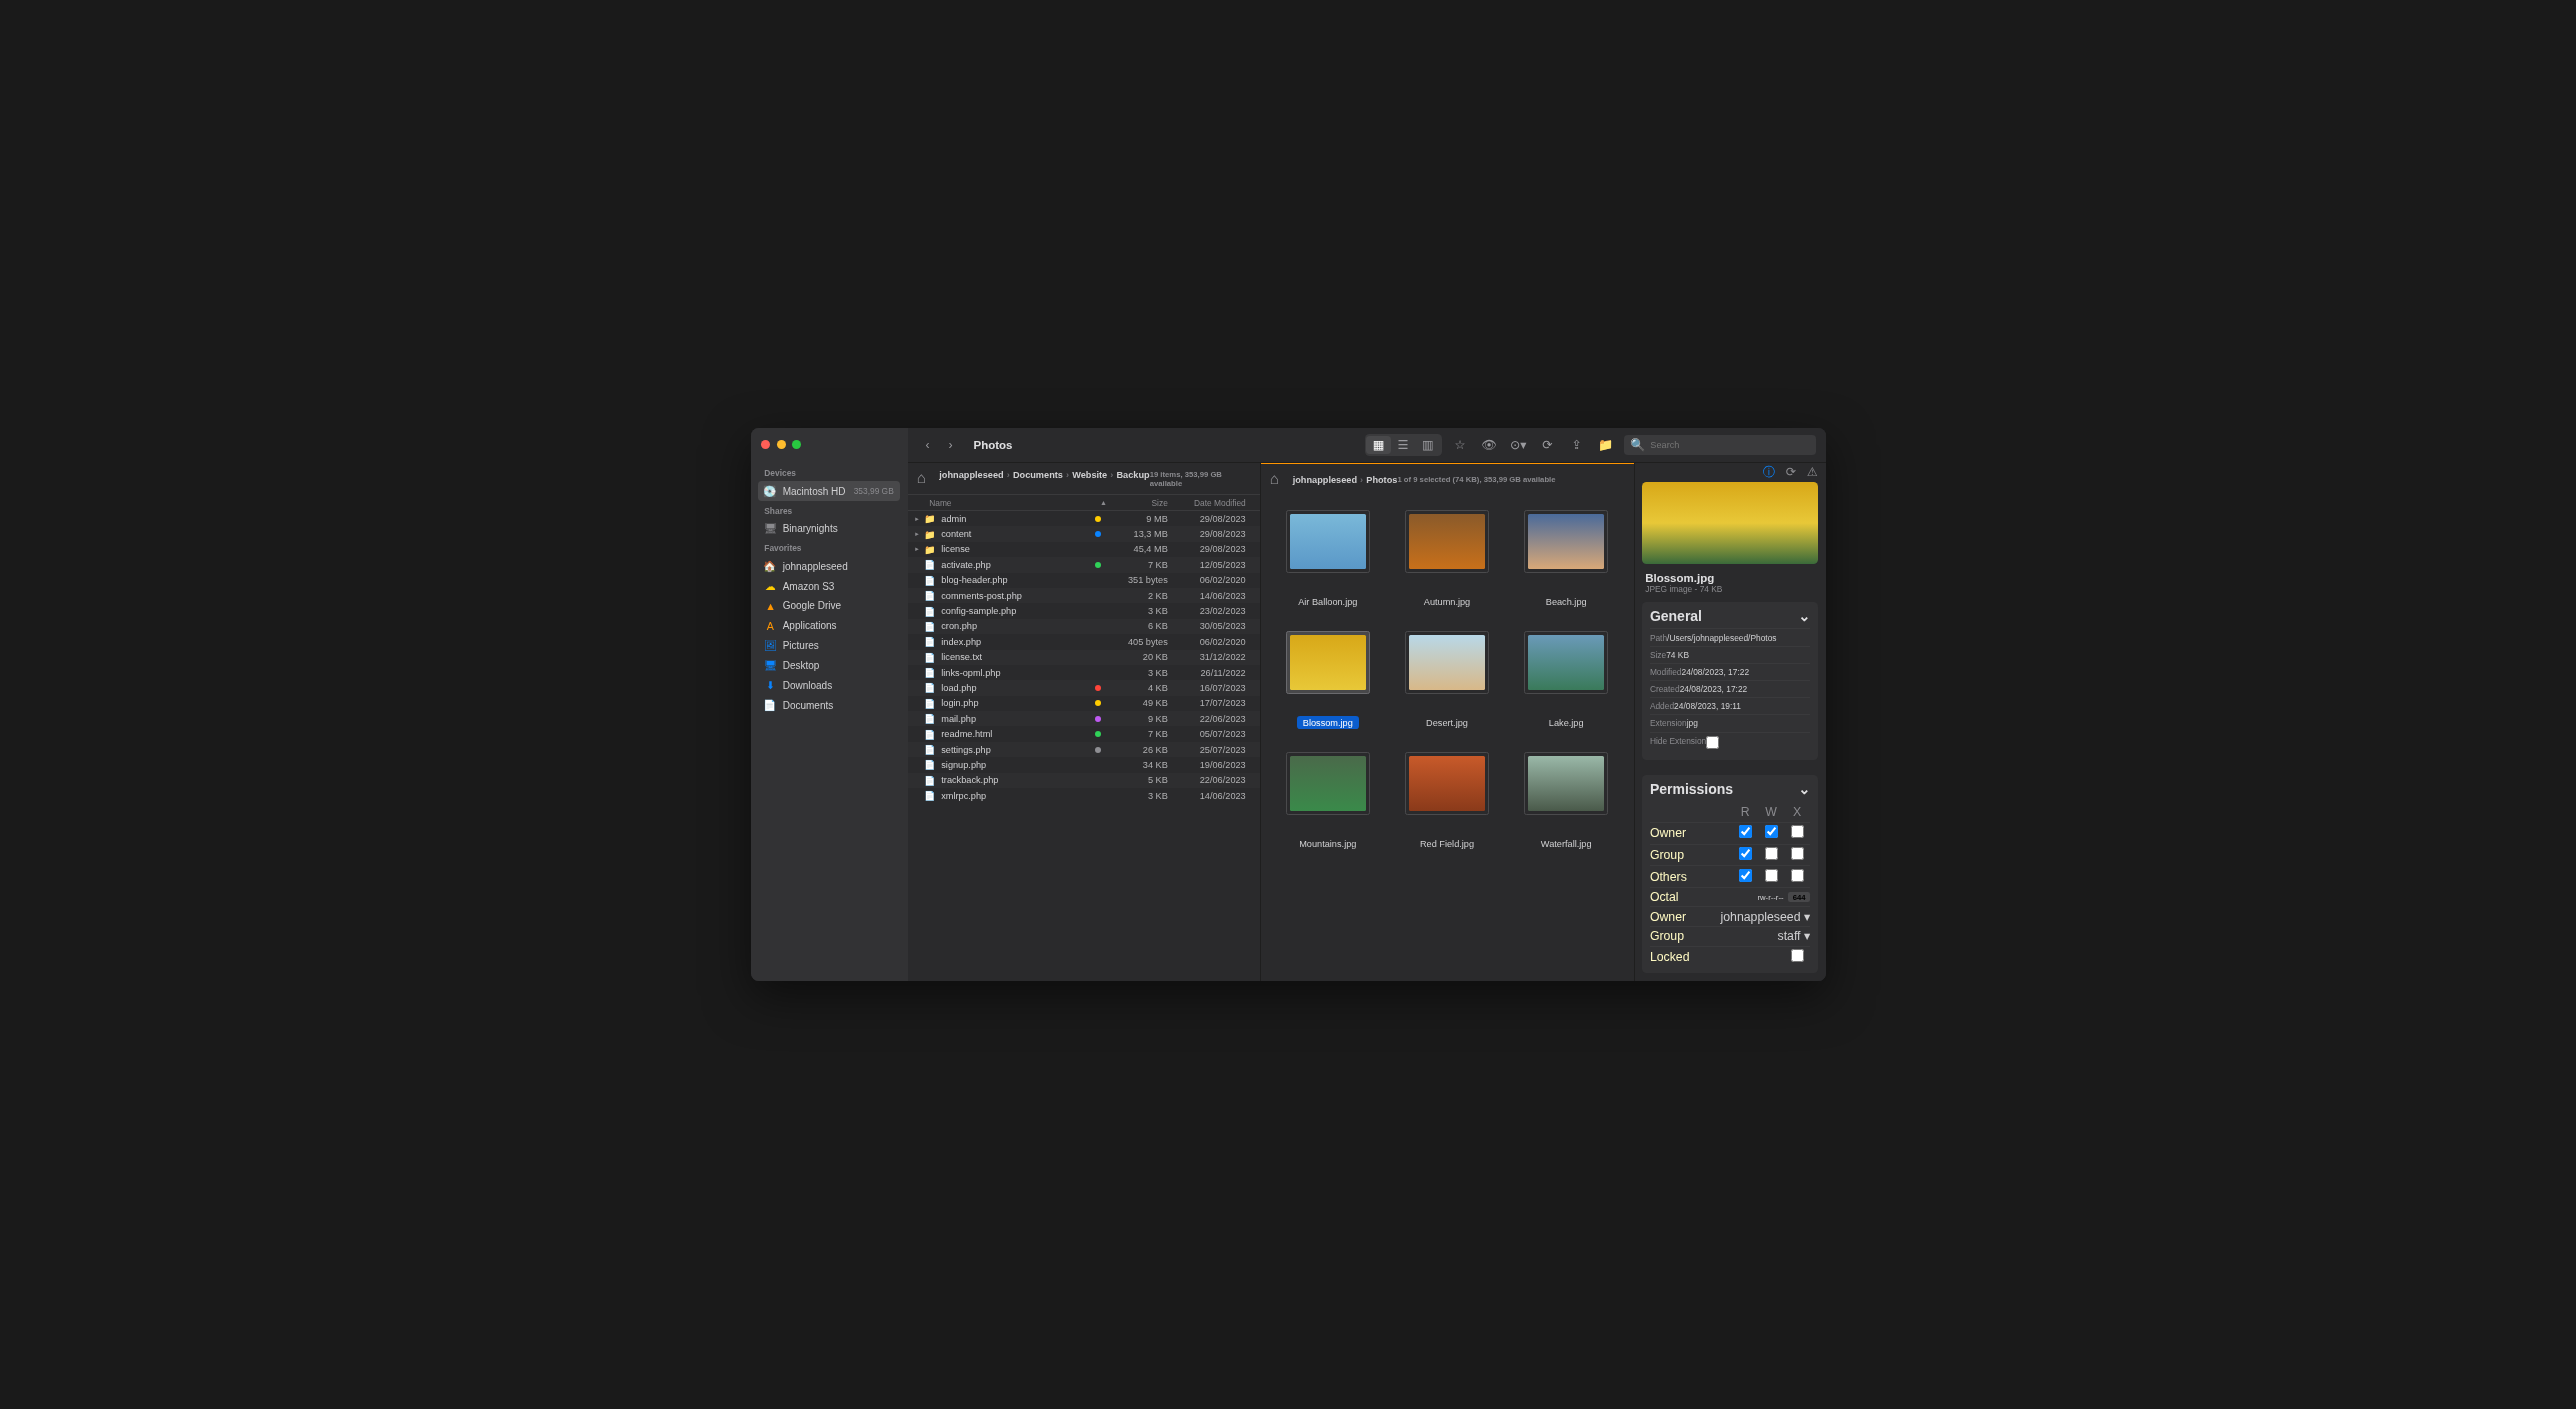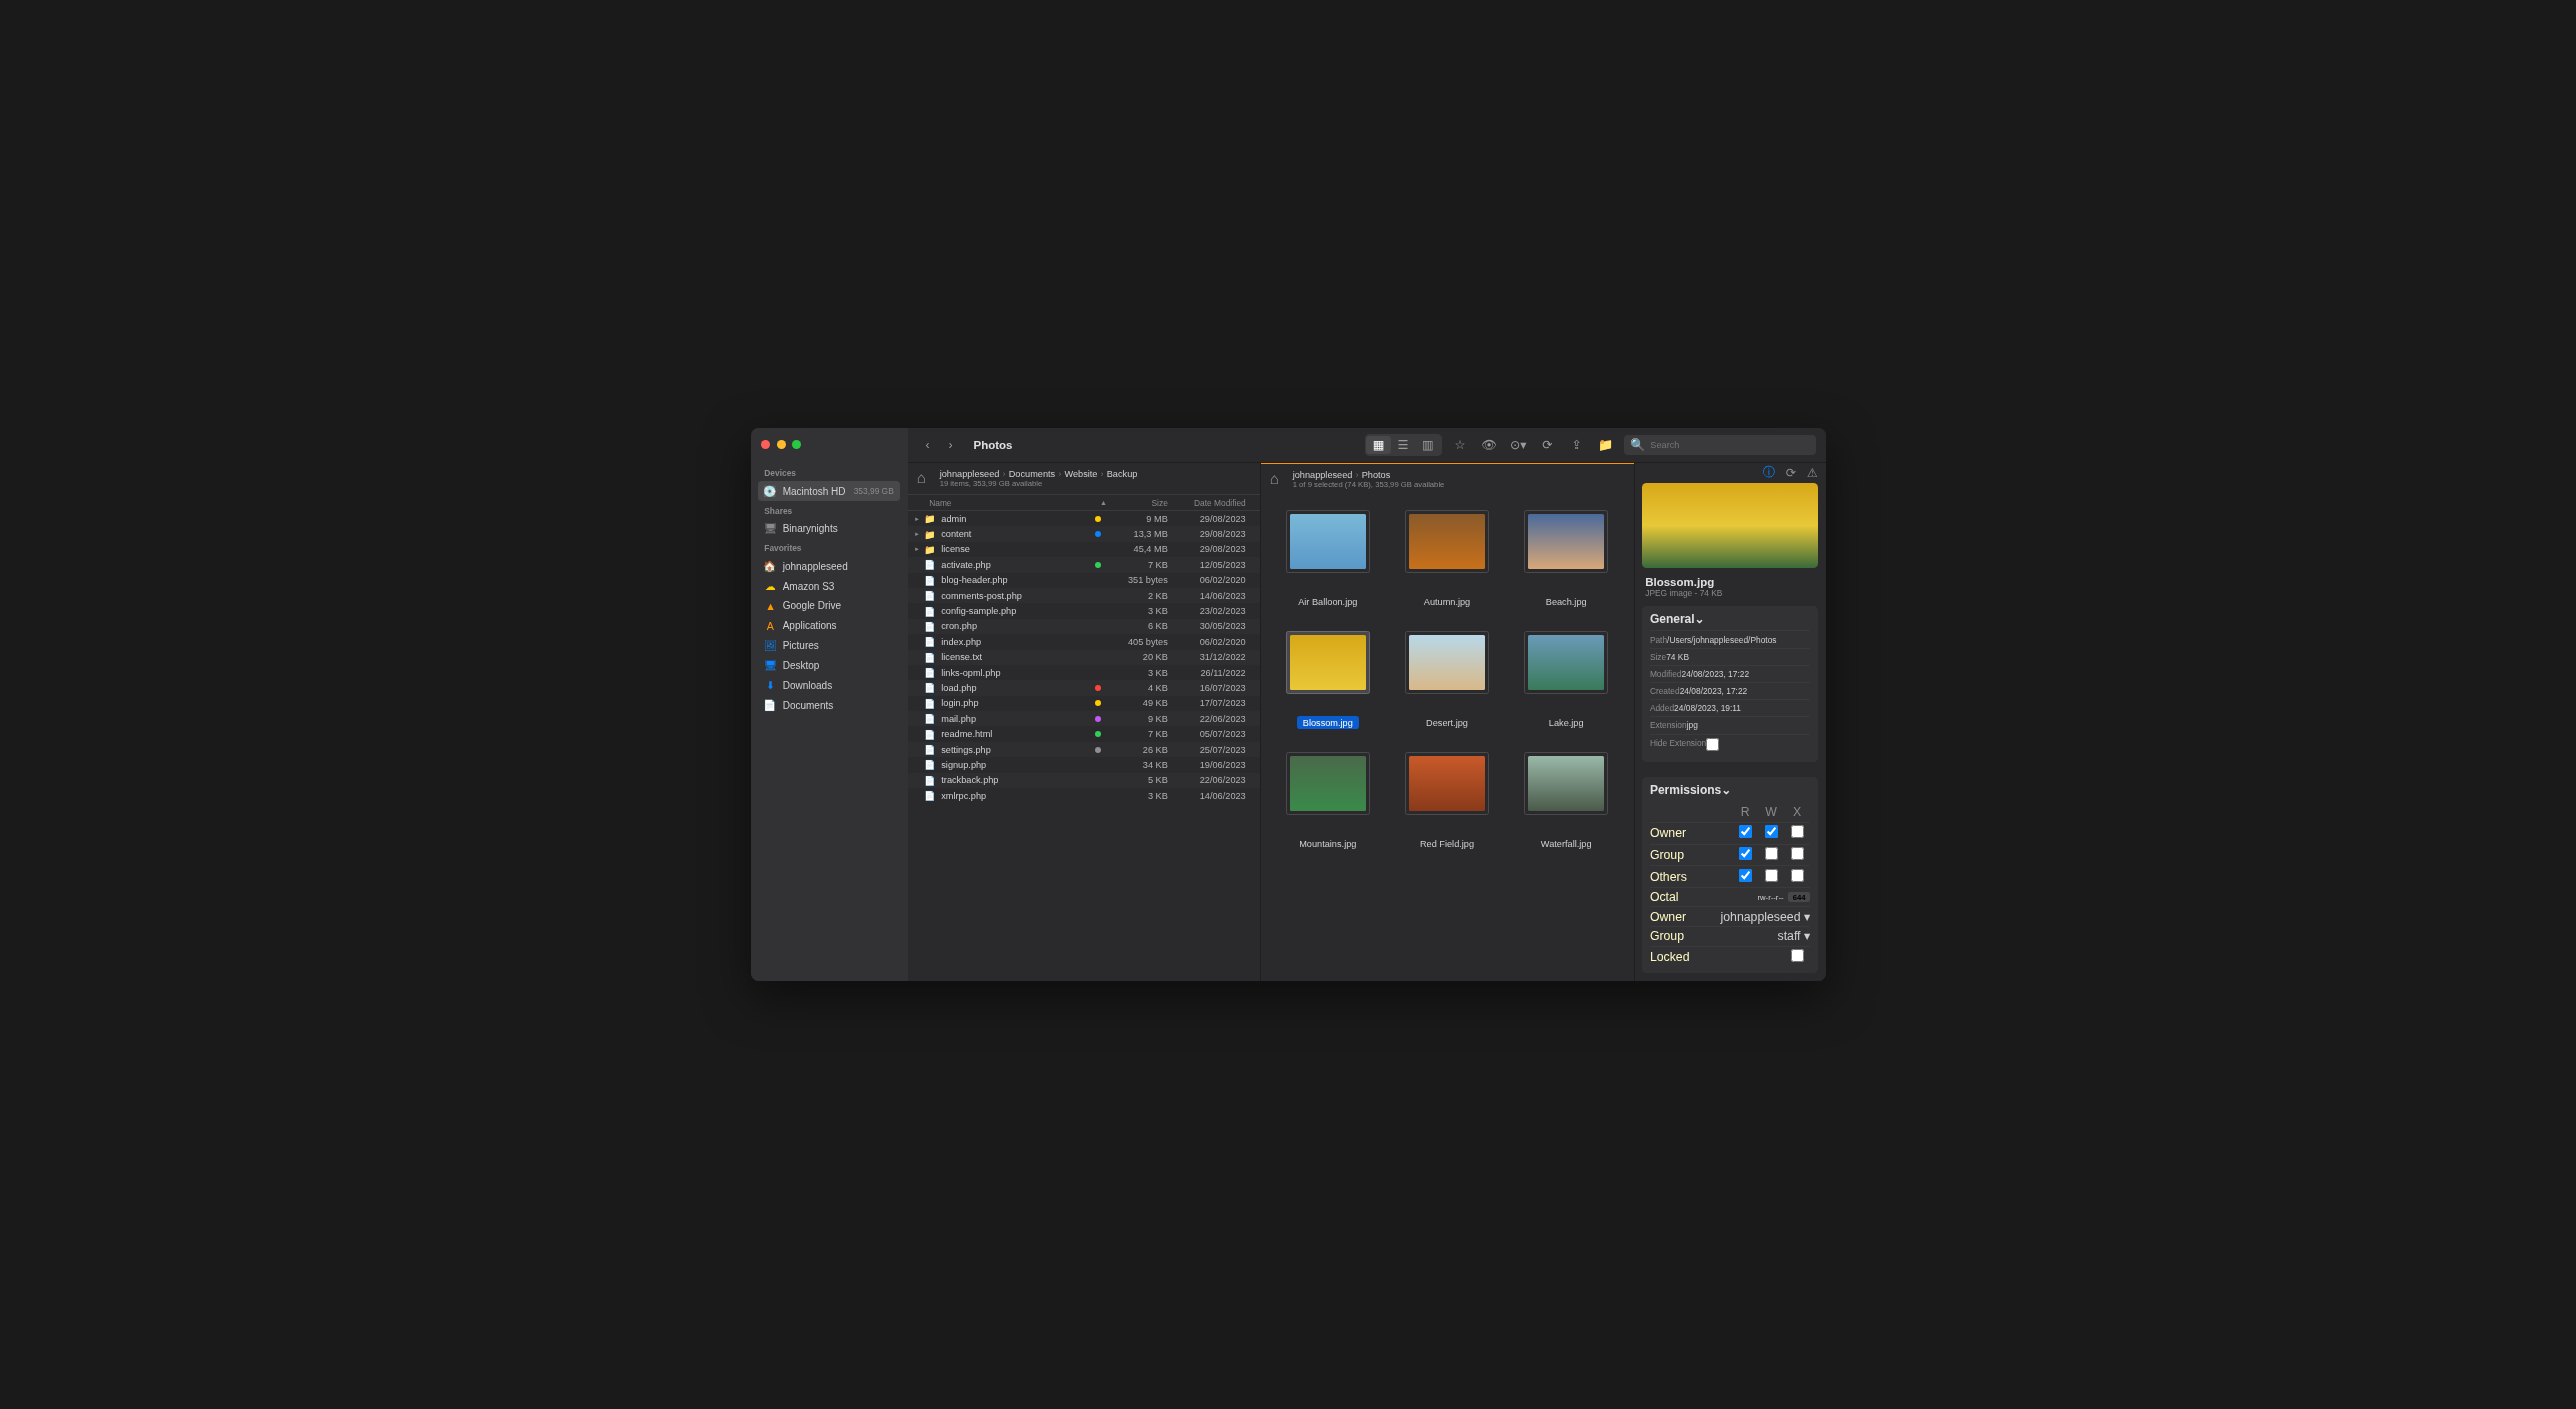--- a/index.html
+++ b/index.html
@@ -26,21 +26,21 @@
 .toolbar-group .tb-btn { width: 24.6px; height: 18.4px; }
 .spacer { flex: 1; }
 .search { width: 192px; height: 20px; background: #3a3a3c; border-radius: 3.8px; display: flex; align-items: center; padding: 0 6.1px; gap: 4.6px; }
 .search input { background: none; border: none; outline: none; color: #d0d0d2; font-size: 9.2px; flex: 1; }
 .content { flex: 1; display: flex; overflow: hidden; }
 .pane-left { width: 353px; border-right: 0.8px solid #1e1e1e; display: flex; flex-direction: column; }
 .pane-center { flex: 1; display: flex; flex-direction: column; border-top: 1.5px solid #ff9500; }
 .pane-right { width: 192px; background: #2a2a2c; border-left: 0.8px solid #1e1e1e; display: flex; flex-direction: column; overflow-y: auto; }
 .path-bar { height: 31px; display: flex; align-items: center; padding: 0 9.2px; gap: 4.6px; font-size: 9.2px; }
 .path-home { width: 18.4px; height: 18.4px; color: #9a9a9e; font-size: 15.4px; }
-.path-crumbs { display: flex; flex-direction: column; }
+.path-crumbs { display: flex; flex-direction: row; font-weight: bold; }
 .crumbs { color: #d0d0d2; font-size: 9.2px; }
 .crumbs .sep { color: #6a6a6e; margin: 0 3.1px; }
 .sub-info { font-size: 7.7px; color: #8a8a8e; }
 .list-header { height: 17px; display: flex; align-items: center; padding: 0 7.7px; font-size: 8.4px; color: #8a8a8e; border-bottom: 0.8px solid #3a3a3c; border-top: 0.8px solid #3a3a3c; }
 .col-name { flex: 1; padding-left: 14px; }
 .col-size { width: 61px; text-align: right; }
 .col-date { width: 84px; text-align: right; padding-right: 6.1px; }
 .file-list { flex: 1; overflow-y: auto; }
 .file-row { height: 15.4px; display: flex; align-items: center; padding: 0 7.7px; font-size: 9.2px; color: #d0d0d2; }
 .file-row:nth-child(even) { background: #2e2e30; }
@@ -59,21 +59,21 @@
 .glabel { font-size: 9.2px; color: #d0d0d2; padding: 1.5px 6.1px; border-radius: 3.1px; }
 .grid-item.selected .glabel { background: #0a5dce; color: #fff; }
 .inspector-tabs { height: 28px; display: flex; align-items: center; justify-content: flex-end; padding: 0 7.7px; gap: 10.7px; }
 .insp-tab { color: #8a8a8e; font-size: 12.3px; cursor: pointer; }
 .insp-tab.active { color: #0a84ff; }
 .preview { height: 123px; margin: 0 7.7px 7.7px; border-radius: 4.6px; }
 .preview-title { padding: 0 10.7px; }
 .preview-title .pname { font-size: 11.5px; font-weight: 600; color: #e0e0e2; }
 .preview-title .ptype { font-size: 8.4px; color: #8a8a8e; }
 .section { margin: 7.7px; background: #323234; border-radius: 4.6px; padding: 6.1px 7.7px; }
-.section-header { display: flex; align-items: center; font-size: 12px; font-weight: 600; color: #e0e0e2; padding-bottom: 4.6px; cursor: pointer; }
+.section-header { display: flex; justify-content: space-between; align-items: center; font-size: 14px; font-weight: 600; color: #e0e0e2; padding-bottom: 4.6px; cursor: pointer; gap: 46px; }
 .kv-row { display: flex; justify-content: flex-start; font-size: 8.4px; padding: 3.1px 0; border-top: 0.8px solid #3a3a3c; }
 .kv-row .k { color: #8a8a8e; }
 .kv-row .v { color: #d0d0d2; text-align: right; }
 .perm-header { display: flex; color: #8a8a8e; padding: 3.1px 0; }
 .perm-header span:first-child { flex: 1; }
 .perm-header .pc { width: 26px; text-align: center; }
 .perm-row { display: flex; padding: 2.3px 0; border-top: 0.8px solid #3a3a3c; align-items: center; }
 .perm-row .pl { flex: 1; color: #fef9c3; }
 .perm-row .pc { width: 26px; text-align: center; }
 .perm-row input[type=checkbox] { accent-color: #0a84ff; }

